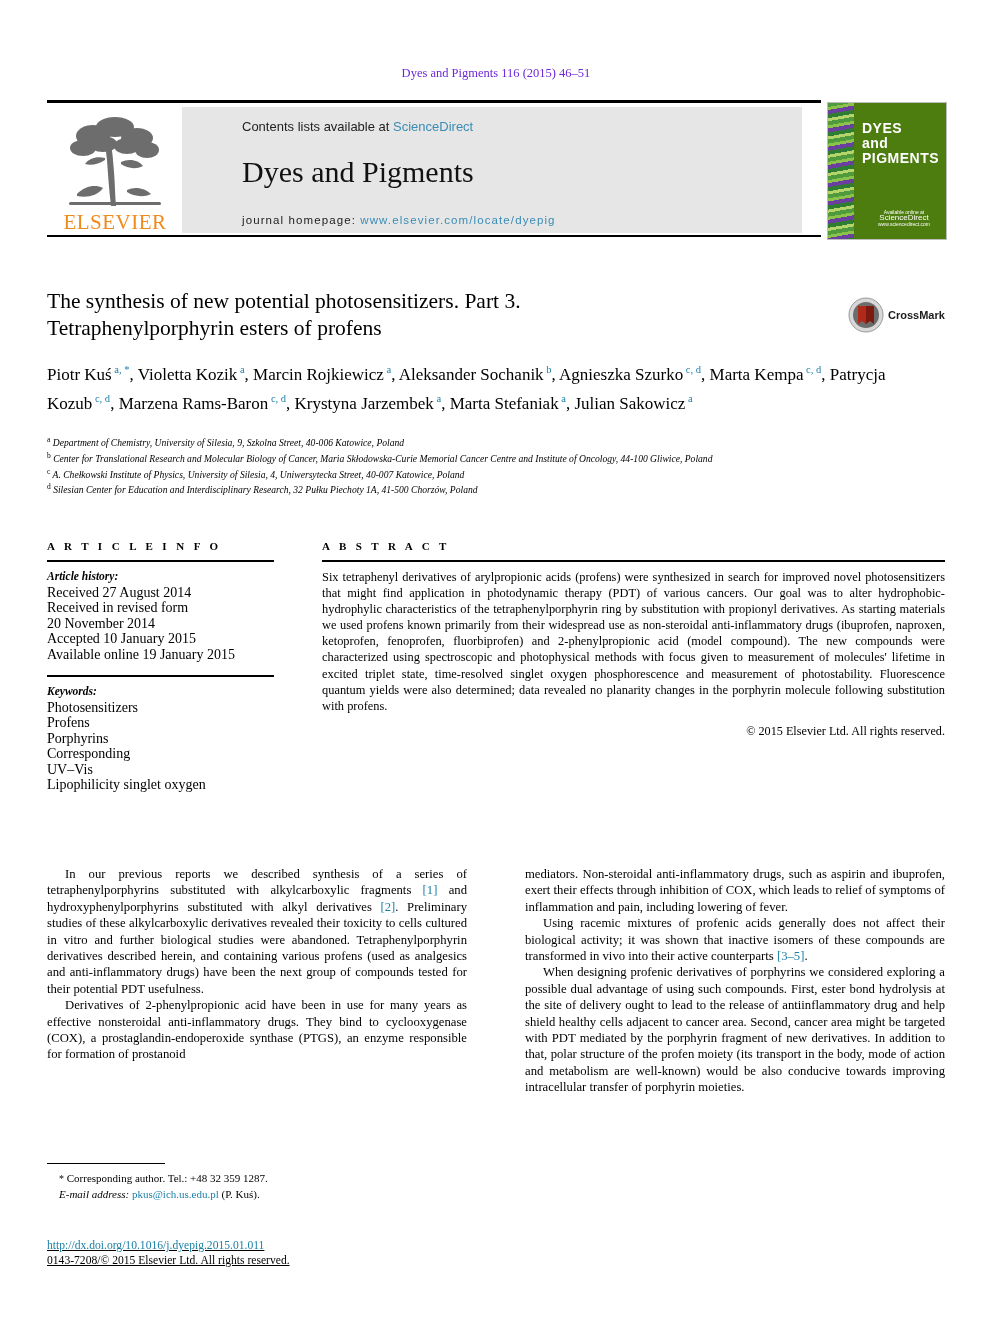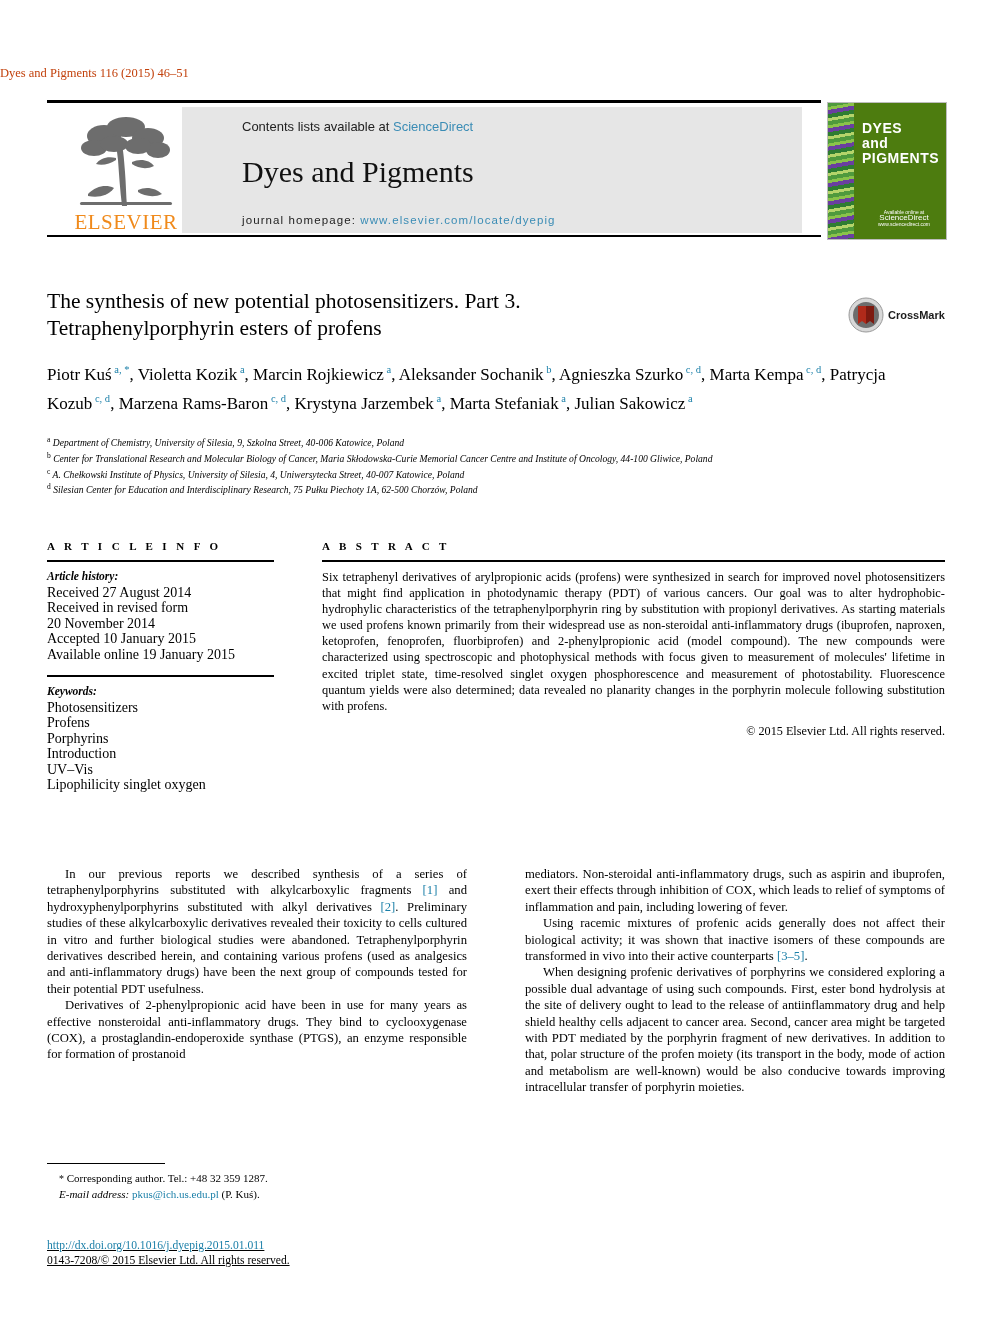--- a/index.html
+++ b/index.html
@@ -20,22 +20,23 @@
     left: 0; top: 0;
     width: 992px;
     height: 1323px;
   }
 
   
   .running-head {
     position: absolute;
     top: 66px;
     left: 0; right: 0;
+    text-align: center;
     font-size: 12.5px;
-    color: #c2410c;
+    color: #6d28d9;
     font-family: "Liberation Serif", serif;
   }
 
   
   .masthead {
     position: absolute;
     top: 100px;
     left: 47px;
     width: 898px;
     height: 138px;
@@ -49,21 +50,21 @@
   }
   .masthead-rule-bottom {
     position: absolute;
     top: 135px; left: 0;
     width: 774px;
     height: 2px;
     background: #000;
   }
   .elsevier-logo {
     position: absolute;
-    left: 15px;
+    left: 4px;
     top: 7px;
     width: 128px;
     height: 126px;
     display: flex;
     flex-direction: column;
     align-items: center;
     justify-content: flex-end;
   }
   .tree-svg { display:block; }
   .elsevier-word {
@@ -401,21 +402,21 @@
     </svg>
     <span class="crossmark-label">CrossMark</span>
   </div>
 
   <div class="authors" id="authors"><span>Piotr Kuś</span><sup> a, *</sup>, <span>Violetta Kozik</span><sup> a</sup>, <span>Marcin Rojkiewicz</span><sup> a</sup>, <span>Aleksander Sochanik</span><sup> b</sup>, <span>Agnieszka Szurko</span><sup> c, d</sup>, <span>Marta Kempa</span><sup> c, d</sup>, <span>Patrycja Kozub</span><sup> c, d</sup>, <span>Marzena Rams-Baron</span><sup> c, d</sup>, <span>Krystyna Jarzembek</span><sup> a</sup>, <span>Marta Stefaniak</span><sup> a</sup>, <span>Julian Sakowicz</span><sup> a</sup></div>
 
   <div class="affils" id="affils">
       <div class="aff"><sup>a</sup><span> Department of Chemistry, University of Silesia, 9, Szkolna Street, 40-006 Katowice, Poland</span></div>
       <div class="aff"><sup>b</sup><span> Center for Translational Research and Molecular Biology of Cancer, Maria Skłodowska-Curie Memorial Cancer Centre and Institute of Oncology, 44-100 Gliwice, Poland</span></div>
       <div class="aff"><sup>c</sup><span> A. Chełkowski Institute of Physics, University of Silesia, 4, Uniwersytecka Street, 40-007 Katowice, Poland</span></div>
-      <div class="aff"><sup>d</sup><span> Silesian Center for Education and Interdisciplinary Research, 75 Pułku Piechoty 1A, 62-500 Chorzów, Poland</span></div>
+      <div class="aff"><sup>d</sup><span> Silesian Center for Education and Interdisciplinary Research, 32 Pułku Piechoty 1A, 41-500 Chorzów, Poland</span></div>
     </div>
 
   <div class="band">
 
     <div class="col-info">
       <div class="sechead">A R T I C L E   I N F O</div>
       <div class="hr-thick"></div>
       <div class="info-sub">Article history:</div>
       <div id="history">
           <div class="info-line">Received 27 August 2014</div>
@@ -424,21 +425,21 @@
           <div class="info-line">Accepted 10 January 2015</div>
           <div class="info-line">Available online 19 January 2015</div>
         </div>
       <div class="kw-block">
         <div class="hr-thick"></div>
         <div class="info-sub">Keywords:</div>
         <div id="keywords">
             <div class="info-line">Photosensitizers</div>
             <div class="info-line">Profens</div>
             <div class="info-line">Porphyrins</div>
-            <div class="info-line">Introduction</div>
+            <div class="info-line">Corresponding</div>
             <div class="info-line">UV–Vis</div>
             <div class="info-line">Lipophilicity singlet oxygen</div>
           </div>
       </div>
     </div>
 
     <div class="col-abstract">
       <div class="sechead">A B S T R A C T</div>
       <div class="hr-thick"></div>
       <div class="abstract-text">Six tetraphenyl derivatives of arylpropionic acids (profens) were synthesized in search for improved novel photosensitizers that might find application in photodynamic therapy (PDT) of various cancers. Our goal was to alter hydrophobic-hydrophylic characteristics of the tetraphenylporphyrin ring by substitution with propionyl derivatives. As starting materials we used profens known primarily from their widespread use as non-steroidal anti-inflammatory drugs (ibuprofen, naproxen, ketoprofen, fenoprofen, fluorbiprofen) and 2-phenylpropionic acid (model compound). The new compounds were characterized using spectroscopic and photophysical methods with focus given to measurement of molecules' lifetime in excited triplet state, time-resolved singlet oxygen phosphorescence and measurement of photostability. Fluorescence quantum yields were also determined; data revealed no planarity changes in the porphyrin molecule following substitution with profens.</div>

